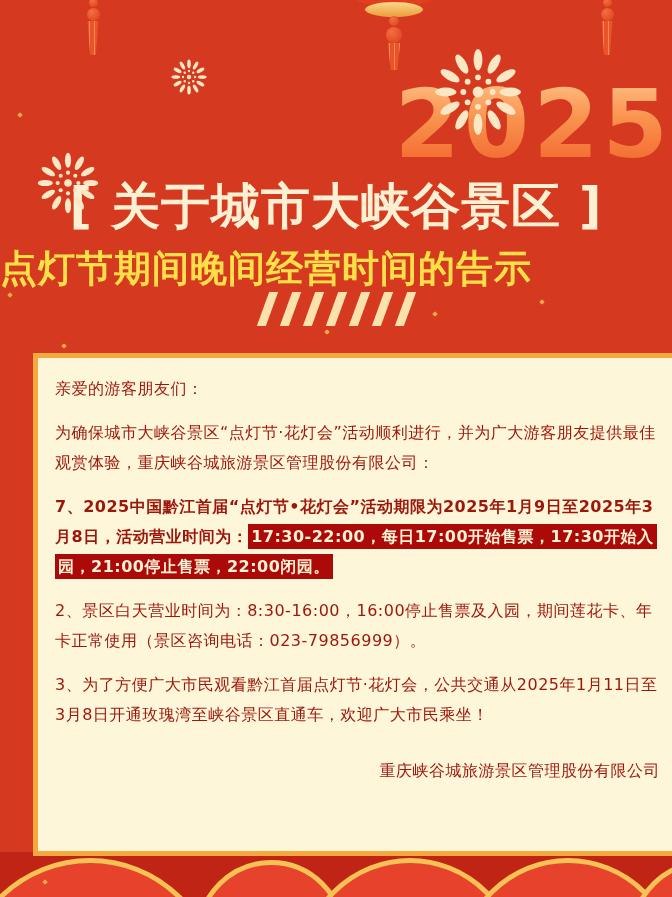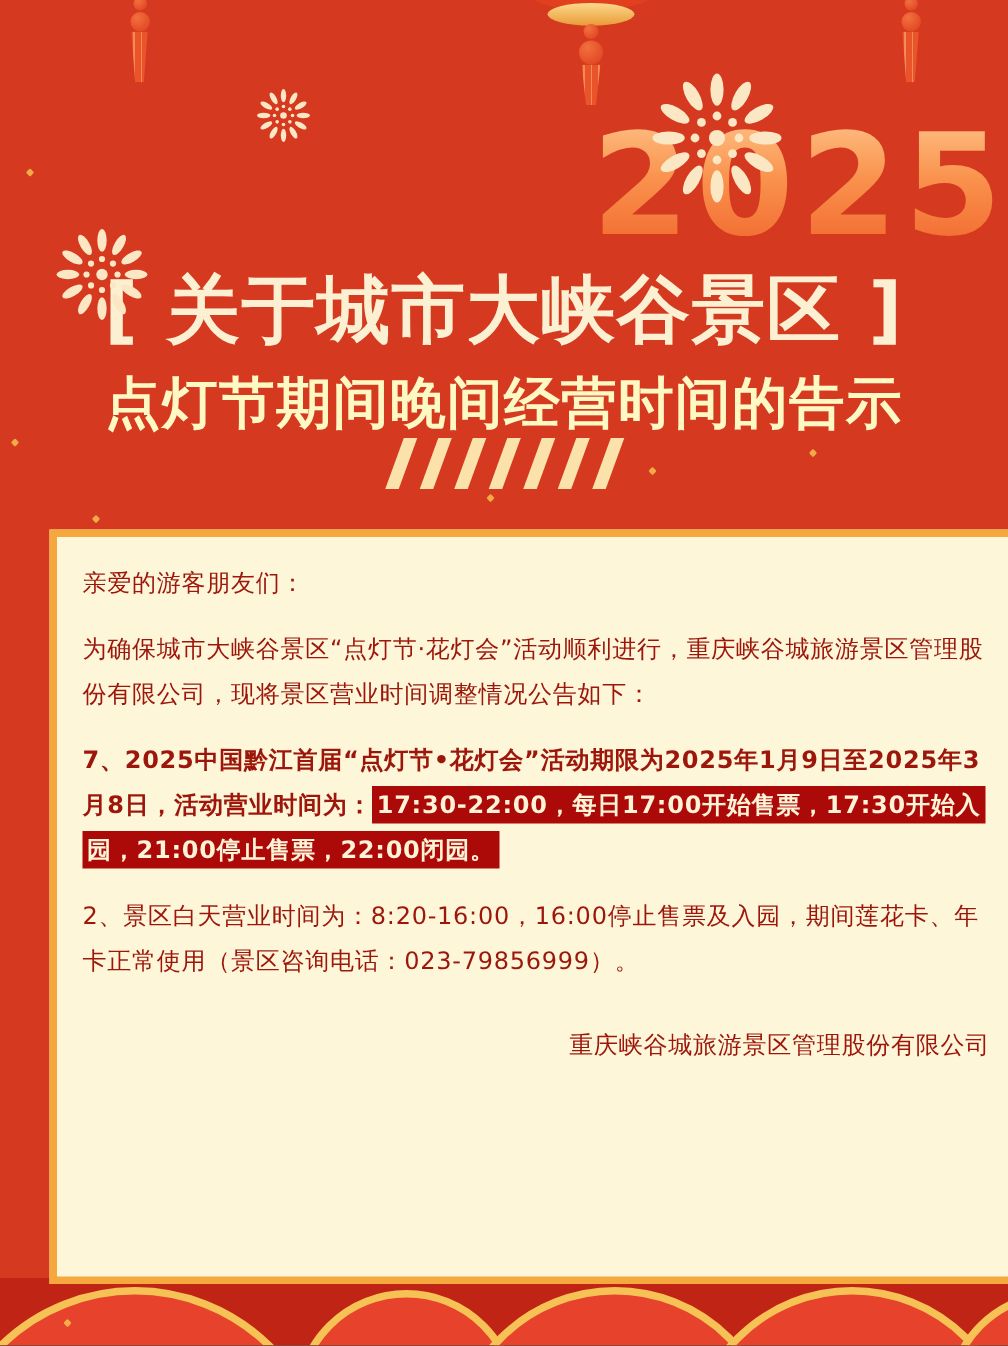--- a/index.html
+++ b/index.html
@@ -30,22 +30,22 @@
     position:absolute;top:74px;left:0;width:100%;text-align:right;z-index:4;
     font-size:94px;font-weight:800;letter-spacing:4px;line-height:1.08;
     background:linear-gradient(180deg,#ffc58a 0%,#f9914c 45%,#f1602a 100%);
     -webkit-background-clip:text;background-clip:text;color:transparent;
   }
   .title{
     position:absolute;top:174px;left:0;width:100%;margin:0;text-align:center;z-index:4;
     font-size:49px;font-weight:800;letter-spacing:1px;color:#fcf0d2;white-space:nowrap;
   }
   .subtitle{
-    position:absolute;top:244px;left:0;width:100%;margin:0;text-align:center;z-index:4;
-    font-size:37px;font-weight:800;letter-spacing:1px;color:#fef9c3;white-space:nowrap;
+    position:absolute;top:244px;left:0;width:100%;margin:0;z-index:4;
+    font-size:37px;font-weight:800;letter-spacing:1px;color:#fde047;white-space:nowrap;
   }
   .slashes{position:absolute;top:292px;left:0;width:100%;display:flex;justify-content:center;gap:14px;z-index:4;}
   .slashes i{display:block;width:9px;height:34px;background:#fbe2ab;transform:skewX(-20deg);}
   
   .card{
     position:absolute;left:33px;top:353px;width:664px;height:503px;box-sizing:border-box;z-index:6;
     background:#fdf6d8;border:5px solid #f4a83e;
     padding:16px 32px 0 17px;
     color:#9c160b;font-size:16px;line-height:30px;letter-spacing:.5px;
   }
@@ -144,23 +144,24 @@
       <i></i>
       <i></i>
       <i></i>
       <i></i>
       <i></i>
       <i></i>
   </div>
 
   <div class="card">
     <p>亲爱的游客朋友们：</p>
-    <p>为确保城市大峡谷景区“点灯节·花灯会”活动顺利进行，重庆峡谷城旅游景区管理股份有限公司，现将景区营业时间调整情况公告如下：</p>
+    <p>为确保城市大峡谷景区“点灯节·花灯会”活动顺利进行，并为广大游客朋友提供最佳观赏体验，重庆峡谷城旅游景区管理股份有限公司：</p>
     <p class="bold"><span>7、2025中国黔江首届“点灯节•花灯会”活动期限为2025年1月9日至2025年3月8日，活动营业时间为：</span><span class="hl">17:30-22:00，每日17:00开始售票，17:30开始入园，21:00停止售票，22:00闭园。</span></p>
-    <p>2、景区白天营业时间为：8:20-16:00，16:00停止售票及入园，期间莲花卡、年卡正常使用（景区咨询电话：023-79856999）。</p>
+    <p>2、景区白天营业时间为：8:30-16:00，16:00停止售票及入园，期间莲花卡、年卡正常使用（景区咨询电话：023-79856999）。</p>
+    <p>3、为了方便广大市民观看黔江首届点灯节·花灯会，公共交通从2025年1月11日至3月8日开通玫瑰湾至峡谷景区直通车，欢迎广大市民乘坐！</p>
     <div class="sign">
       <p>重庆峡谷城旅游景区管理股份有限公司</p>
     </div>
   </div>
 
   <div class="bottom">
     <div class="scallop" style="left:-40px;top:6px;width:260px;height:260px">
       <span class="swoosh" style="left:28%;top:10%"></span>
     </div>
     <div class="scallop" style="left:196px;top:8px;width:150px;height:150px;z-index:1">

